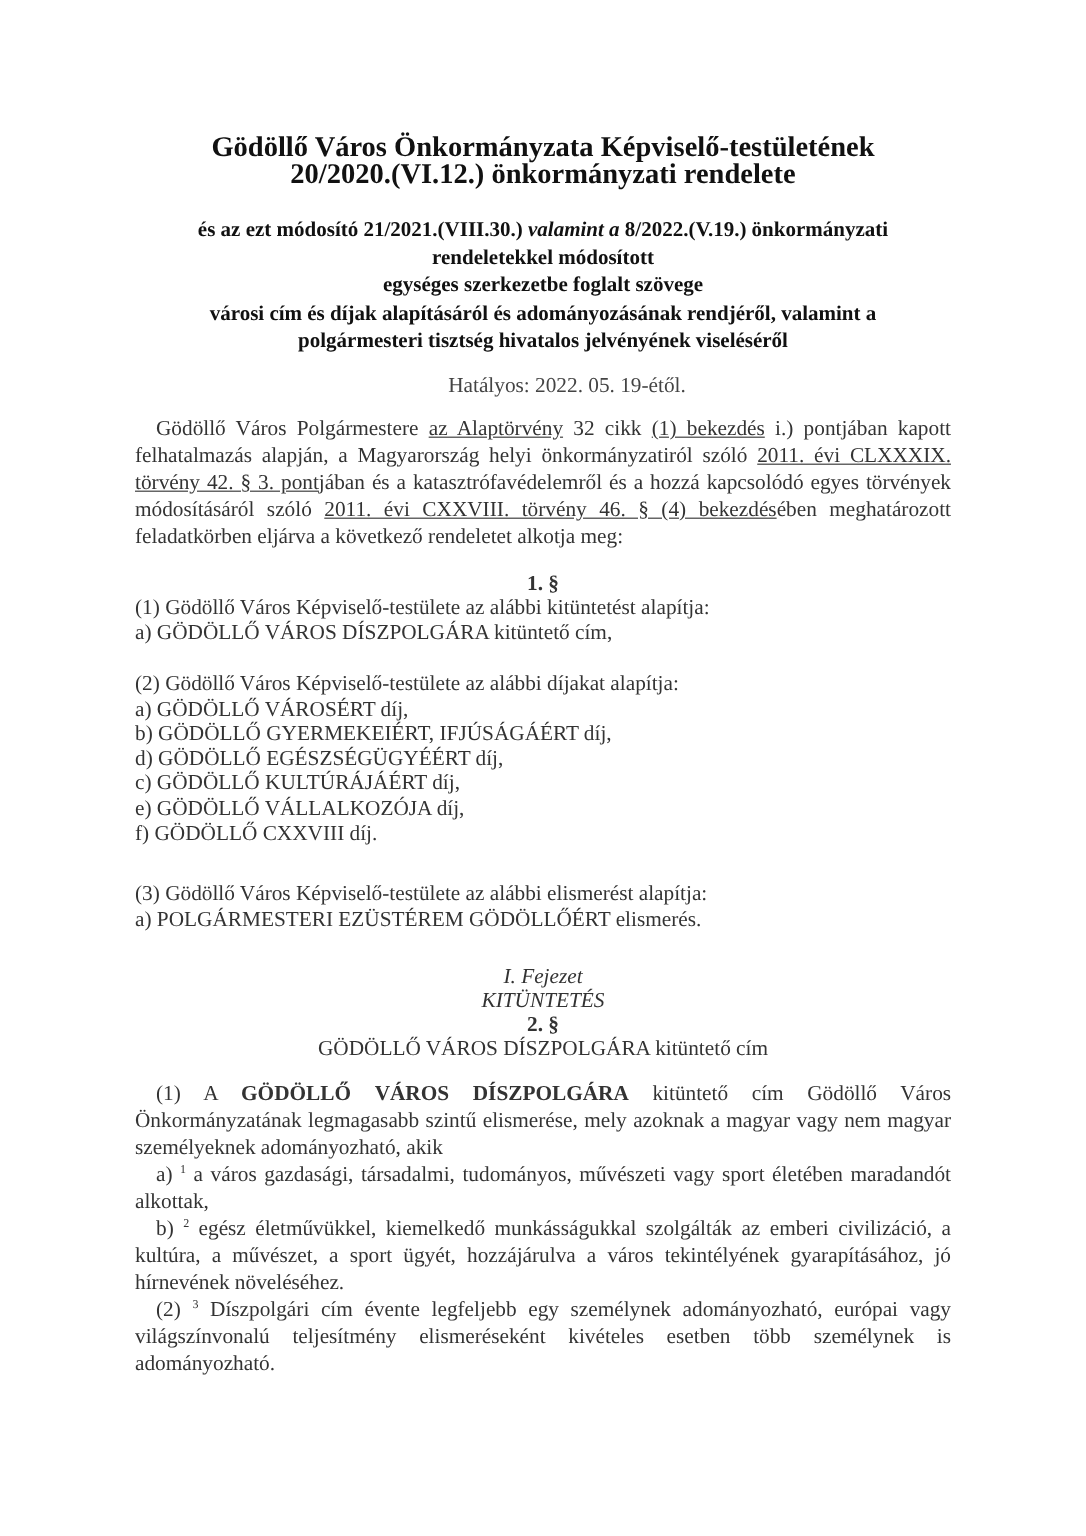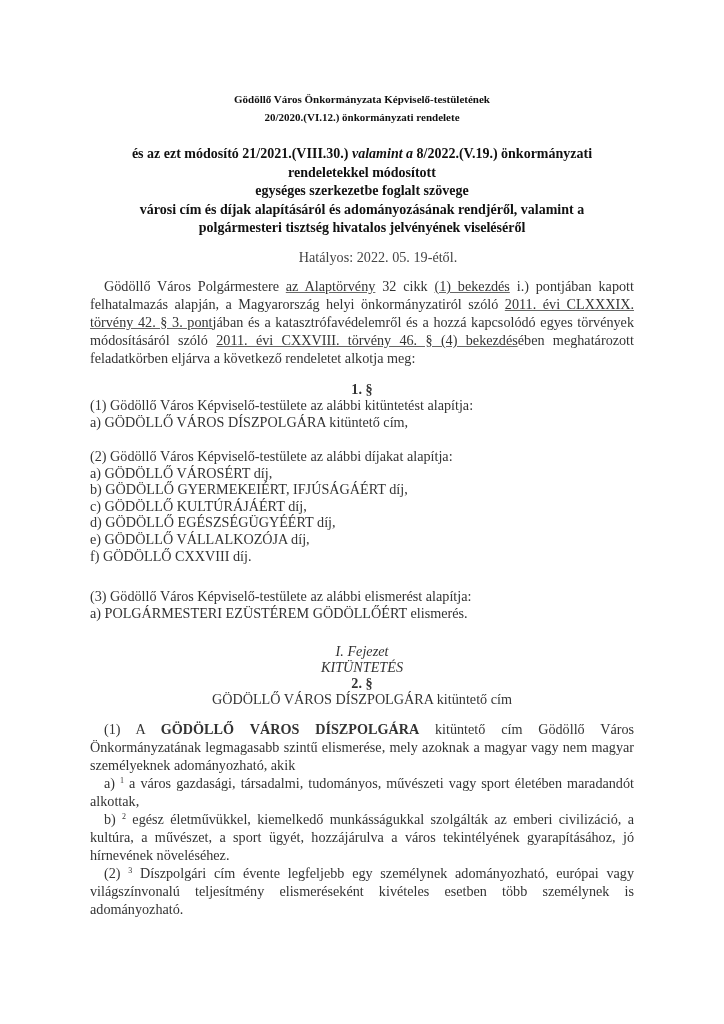--- a/index.html
+++ b/index.html
@@ -6,21 +6,21 @@
     body { width: 724px; height: 1024px; position: relative; overflow: hidden; }
     .page {
       position: absolute; left: 0; top: 0; width: 724px; height: 1024px;
       background: #ffffff; color: #2b2b2b;
       font-family: "Liberation Serif", "DejaVu Serif", serif;
       font-size: 14.2px;
     }
     .title-block {
       position: absolute; left: 90px; width: 544px; top: 90px;
       text-align: center; font-weight: bold; color: #111; line-height: 18px;
-      font-size: 11px;
+      font-size: 19px;
     }
     .title-block .line { display: block; }
     .title-sub { position: absolute; left: 90px; width: 544px; top: 145px;
       text-align: center; font-weight: bold; color: #111; line-height: 18.5px; font-size: 14px; }
     .title-sub .line { display: block; }
     .title-sub i { font-style: italic; }
     .effective {
       position: absolute; left: 16px; width: 724px; top: 249px; text-align: center;
       color: #444; font-size: 14.2px;
     }
@@ -70,22 +70,22 @@
 
   <div class="list" style="top:397px;">
     <span class="row">(1) Gödöllő Város Képviselő-testülete az alábbi kitüntetést alapítja:</span>
     <span class="row">a) GÖDÖLLŐ VÁROS DÍSZPOLGÁRA kitüntető cím,</span>
   </div>
 
   <div class="list" style="top:448px;">
     <span class="row">(2) Gödöllő Város Képviselő-testülete az alábbi díjakat alapítja:</span>
     <span class="row">a) GÖDÖLLŐ VÁROSÉRT díj,</span>
     <span class="row">b) GÖDÖLLŐ GYERMEKEIÉRT, IFJÚSÁGÁÉRT díj,</span>
+    <span class="row">d) GÖDÖLLŐ EGÉSZSÉGÜGYÉÉRT díj,</span>
     <span class="row">c) GÖDÖLLŐ KULTÚRÁJÁÉRT díj,</span>
-    <span class="row">d) GÖDÖLLŐ EGÉSZSÉGÜGYÉÉRT díj,</span>
     <span class="row">e) GÖDÖLLŐ VÁLLALKOZÓJA díj,</span>
     <span class="row">f) GÖDÖLLŐ CXXVIII díj.</span>
   </div>
 
   <div class="list" style="top:588px;">
     <span class="row">(3) Gödöllő Város Képviselő-testülete az alábbi elismerést alapítja:</span>
     <span class="row">a) POLGÁRMESTERI EZÜSTÉREM GÖDÖLLŐÉRT elismerés.</span>
   </div>
 
   <div class="center ital" style="top:643px;">I. Fejezet</div>

